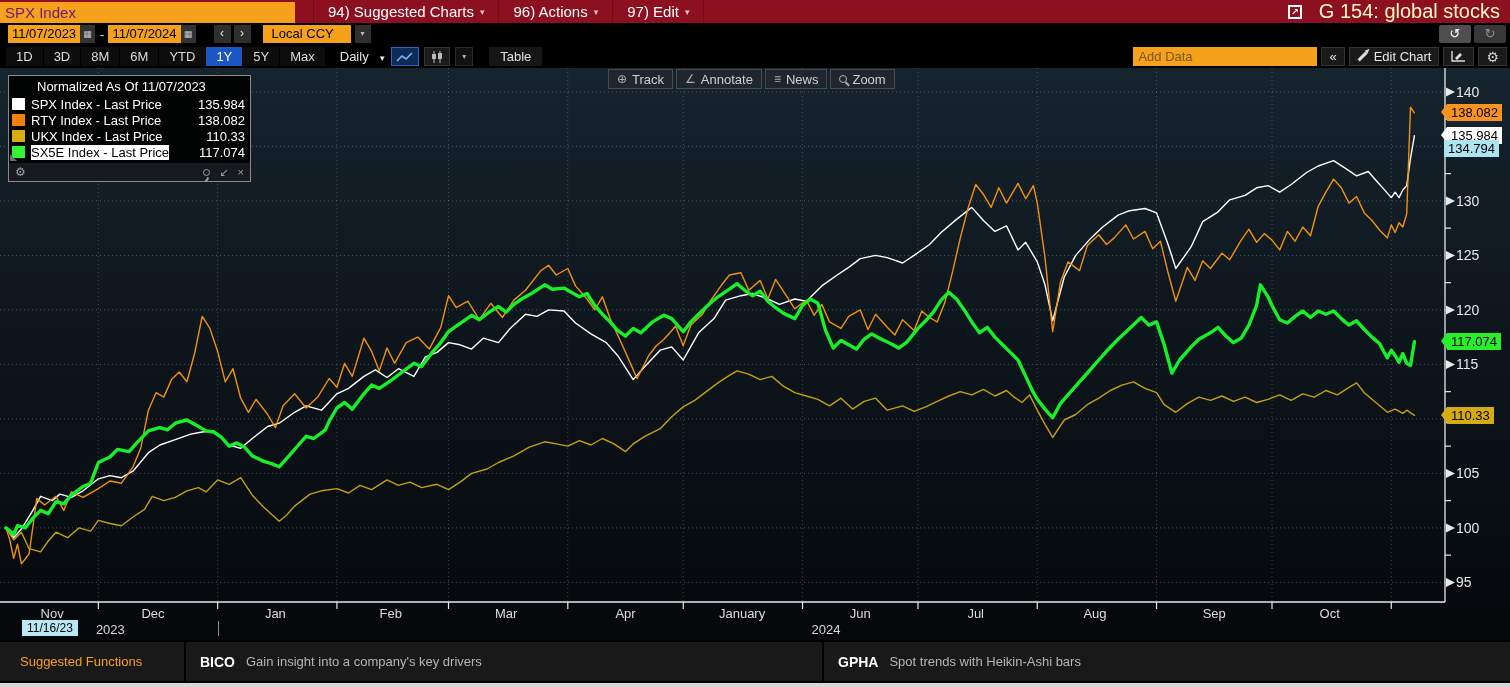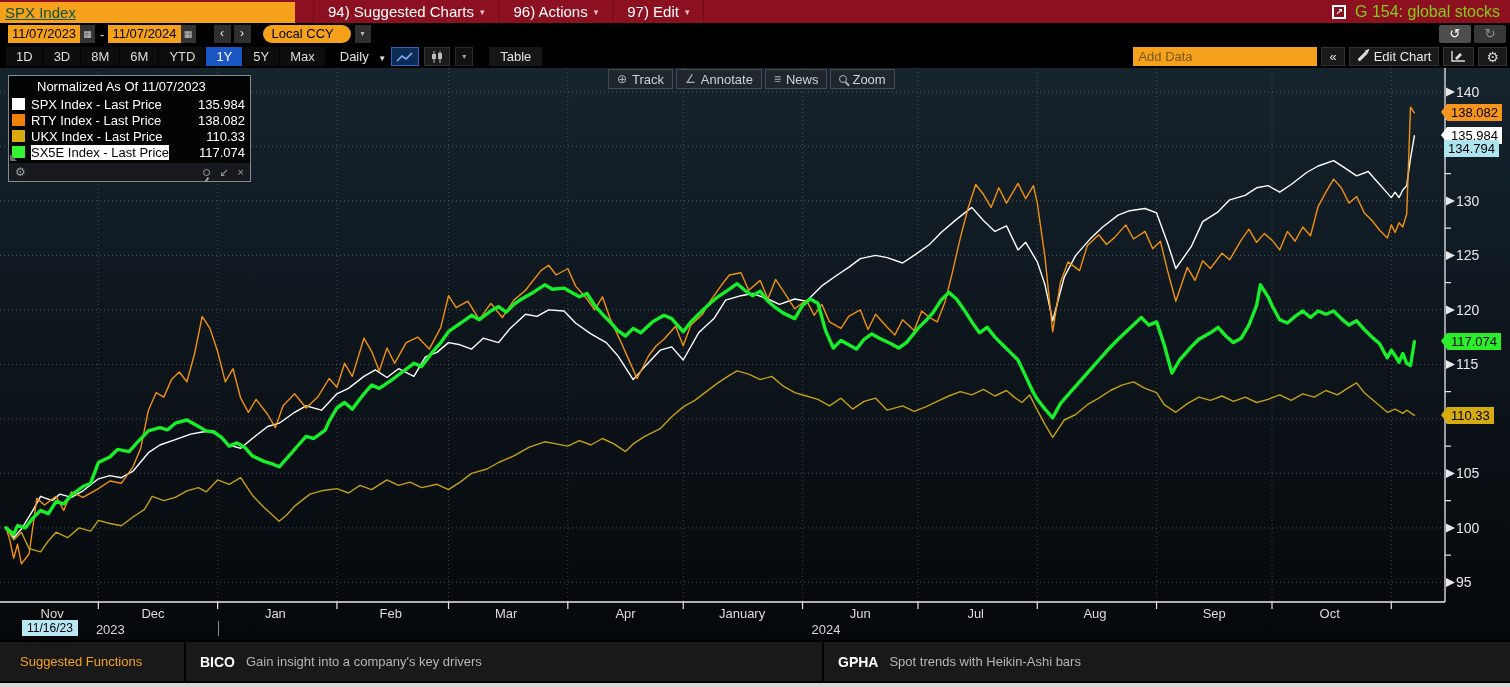--- a/index.html
+++ b/index.html
@@ -2,36 +2,36 @@
 <html><head>
 <meta charset="utf-8">
 <style>
   * { margin:0; padding:0; box-sizing:border-box; }
   html,body { background:#000; }
   body { font-family:"Liberation Sans","DejaVu Sans",sans-serif; }
   .screen { position:relative; width:1510px; height:687px; background:#000; overflow:hidden; }
 
   
   .titlebar { position:absolute; top:0; left:0; width:1510px; height:23px; background:#8c1020; display:flex; align-items:center; }
-  .security-box { width:295px; height:21px; background:#f5a11b; color:#14532d; font-size:15px; line-height:21px; padding-left:5px; margin-top:1px;text-decoration:underline; }
+  .security-box { width:295px; height:21px; background:#f5a11b; color:#701a75; font-size:15px; line-height:21px; padding-left:5px; margin-top:1px; }
   .menu-items { display:flex; height:100%; align-items:center; margin-left:18px; }
   .menu-item { color:#fff; font-size:15px; padding:0 14px; height:100%; display:flex; align-items:center; border-right:1px solid #6d0c19; white-space:nowrap; cursor:default; }
   .menu-item:first-child { border-left:1px solid #6d0c19; }
   .menu-caret { font-size:9px; color:#e9c2c8; margin-left:6px; }
   .title-right { position:absolute; right:10px; top:0; height:23px; display:flex; align-items:center; color:#fff; }
   .export-icon { width:14px; height:14px; border:2px solid #fff; display:inline-flex; align-items:center; justify-content:center; font-size:9px; font-weight:bold; color:#fff; margin-right:9px; }
-  .page-label { font-size:16px; color:#84cc16; white-space:nowrap; }
+  .page-label { font-size:20px; color:#fef9c3; white-space:nowrap;margin-left:8px; }
 
   
   .row2 { position:absolute; top:23px; left:0; width:1510px; height:22px; background:#000; display:flex; align-items:center; }
   .date-field { background:#f5a11b; color:#000; font-size:13px; height:18px; line-height:18px; padding:0 4px; }
   .cal-btn { width:15px; height:18px; background:#333; color:#c9c9c9; font-size:9px; text-align:center; line-height:18px; margin-right:4px; }
   .dash { color:#ddd; margin:0 4px 0 1px; font-size:13px; }
   .nav-btn { width:17px; height:18px; background:#2f2f2f; color:#e6e6e6; font-size:12px; text-align:center; line-height:17px; margin-left:3px; }
-  .ccy-field { background:#f5a11b; color:#000; font-size:13px; height:18px; line-height:18px; padding:0 9px; margin-left:12px; min-width:88px;border-radius:9px; }
+  .ccy-field { background:#f5a11b; color:#000; font-size:13px; height:18px; line-height:18px; padding:0 9px; margin-left:12px; min-width:88px; }
   .mini-caret-btn { width:16px; height:18px; background:#2f2f2f; color:#bbb; font-size:8px; text-align:center; line-height:18px; margin-left:4px; }
   .row2 .left-pad { width:8px; }
   .undo-redo { position:absolute; right:4px; top:2px; display:flex; gap:3px; }
   .ur-btn { width:32px; height:18px; border-radius:2px; text-align:center; line-height:17px; font-size:13px; }
   .undo-btn { background:#4e4e4e; color:#fff; }
   .redo-btn { background:#383838; color:#8f8f8f; }
 
   
   .row3 { position:absolute; top:45px; left:0; width:1510px; height:23px; background:#000; display:flex; align-items:center; }
   .periods { display:flex; margin-left:6px; }

